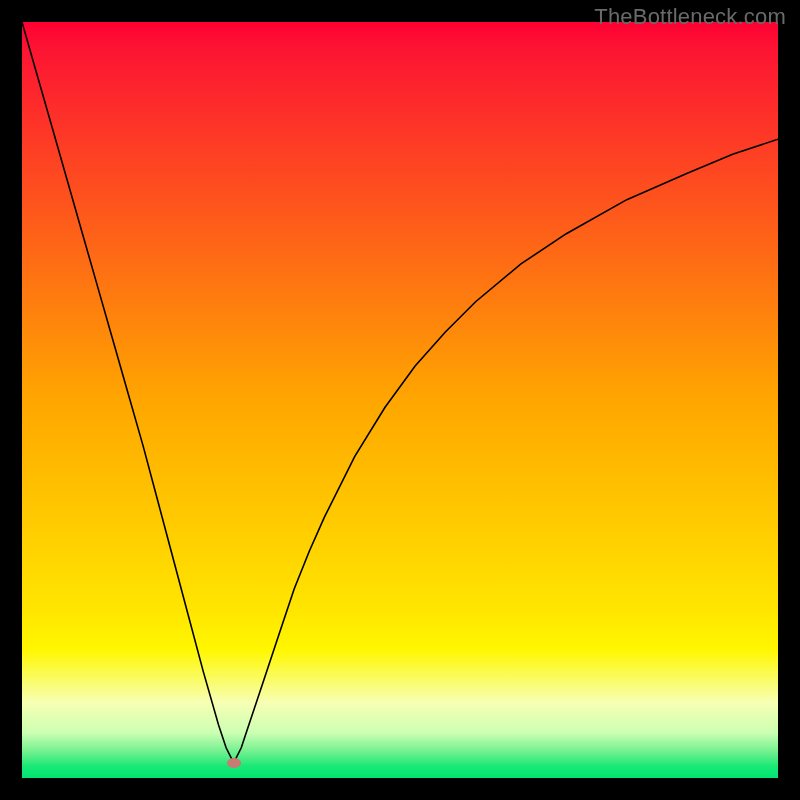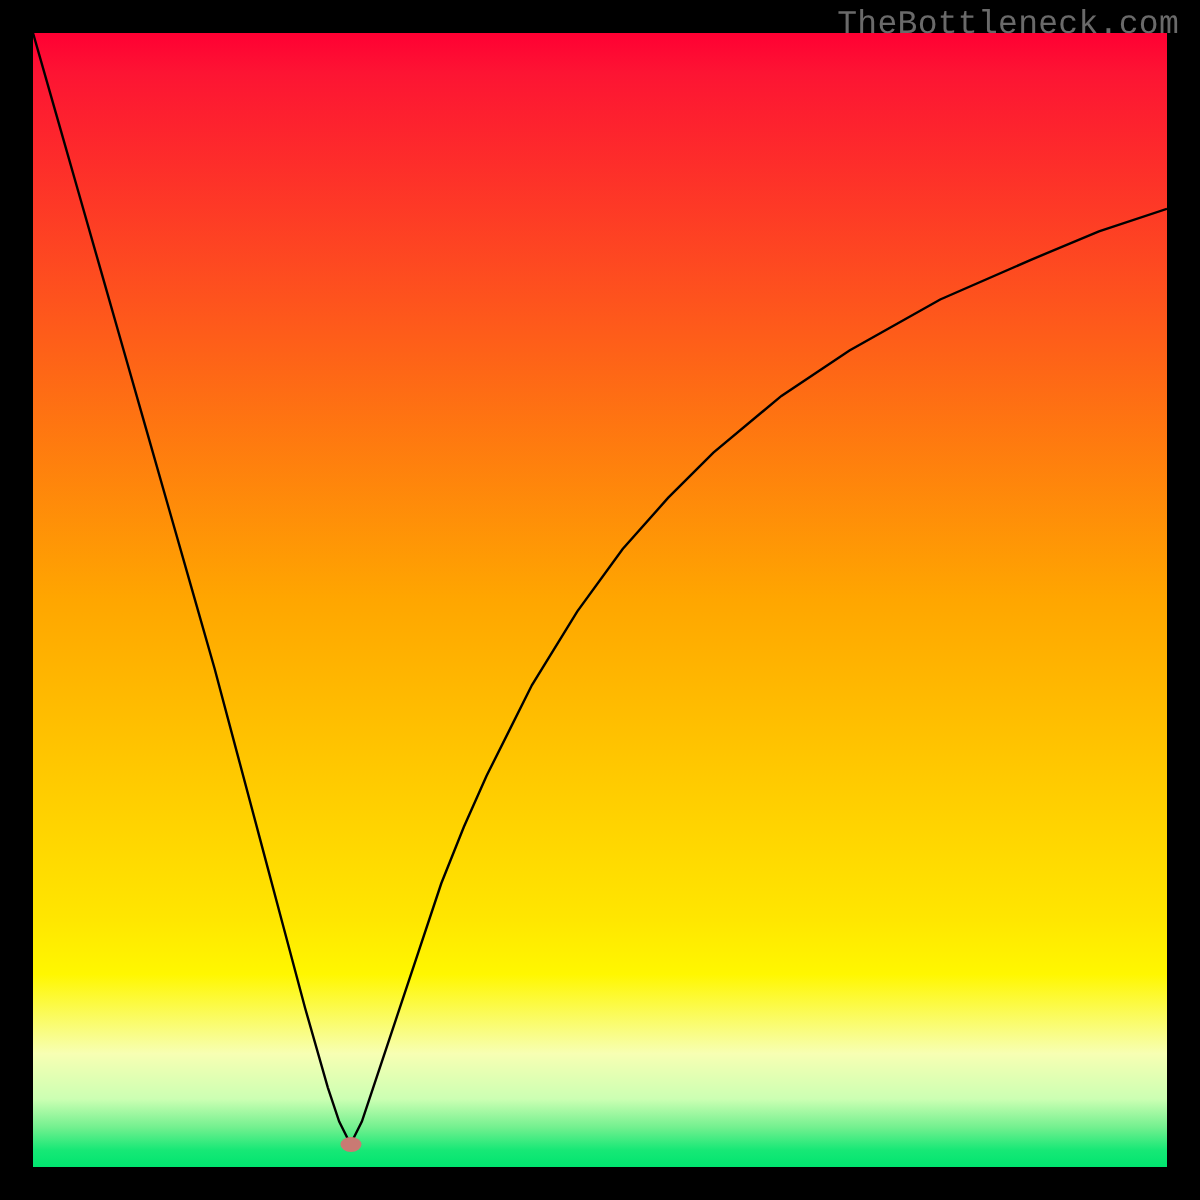--- a/index.html
+++ b/index.html
@@ -9,21 +9,20 @@
     height: 800px;
     background: #000;
     overflow: hidden;
     font-family: Arial, Helvetica, sans-serif;
   }
   .frame {
     position: relative;
     width: 800px;
     height: 800px;
     background: #000;
-    font-family: Liberation Mono, monospace;
   }
   .watermark {
     position: absolute;
     top: 4px;
     right: 14px;
     color: #6a6a6a;
     font-size: 22px;
     letter-spacing: 0.2px;
     font-weight: 400;
     z-index: 5;

